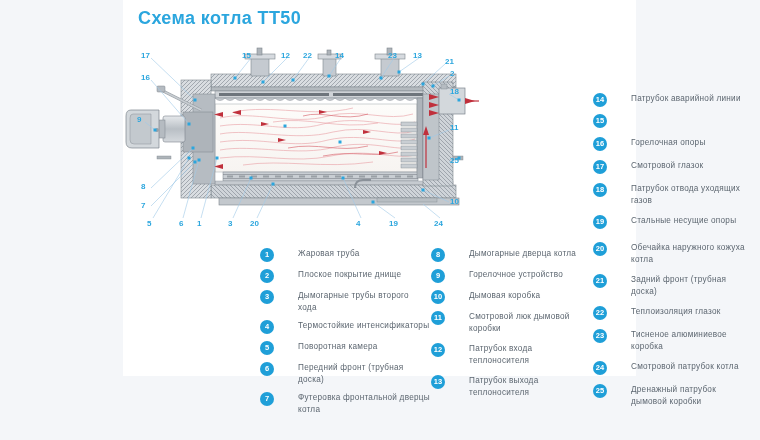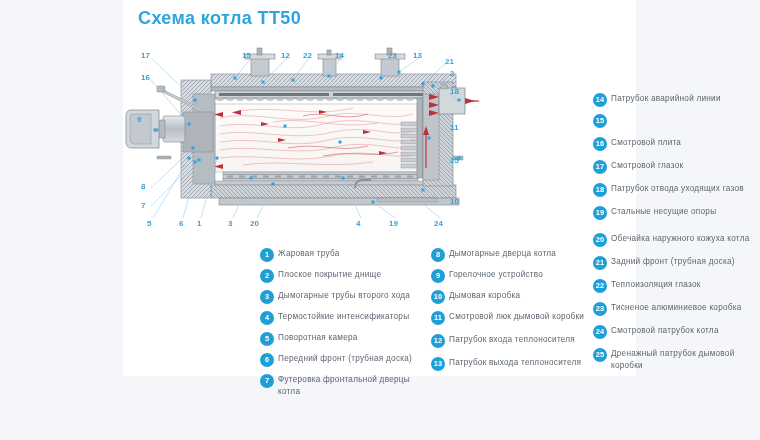--- a/index.html
+++ b/index.html
@@ -50,21 +50,21 @@
     flex:0 0 auto;
     width:14px;height:14px;border-radius:50%;
     background:#1f9fd8;
     color:#fff;
     font-size:7.5px;font-weight:bold;
     display:flex;align-items:center;justify-content:center;
     line-height:1;
     margin-top:0px;
   }
   .lbl{
-    margin-left:4px;
+    margin-left:24px;
     font-size:8.2px;
     color:#5c6670;
     line-height:11.5px;
     letter-spacing:.25px;
   }
   .legend-a{left:137px;top:248px;width:170px;}
   .legend-b{left:308px;top:248px;width:160px;}
   .legend-c{left:470px;top:93px;width:160px;}
 </style>
 </head>
@@ -377,21 +377,21 @@
   <div class="legend-col legend-c">
     <div class="legend-item">
         <div class="badge">14</div>
         <div class="lbl">Патрубок аварийной линии</div>
       </div>
     <div class="legend-item" style="margin-bottom:9px;">
         <div class="badge">15</div>
       </div>
     <div class="legend-item" style="margin-bottom:9px;">
         <div class="badge">16</div>
-        <div class="lbl">Смотровой плита</div>
+        <div class="lbl">Горелочная опоры</div>
       </div>
     <div class="legend-item" style="margin-bottom:9px;">
         <div class="badge">17</div>
         <div class="lbl">Смотровой глазок</div>
       </div>
     <div class="legend-item" style="margin-bottom:9px;">
         <div class="badge">18</div>
         <div class="lbl">Патрубок отвода уходящих газов</div>
       </div>
     <div class="legend-item" style="margin-bottom:13px;">

